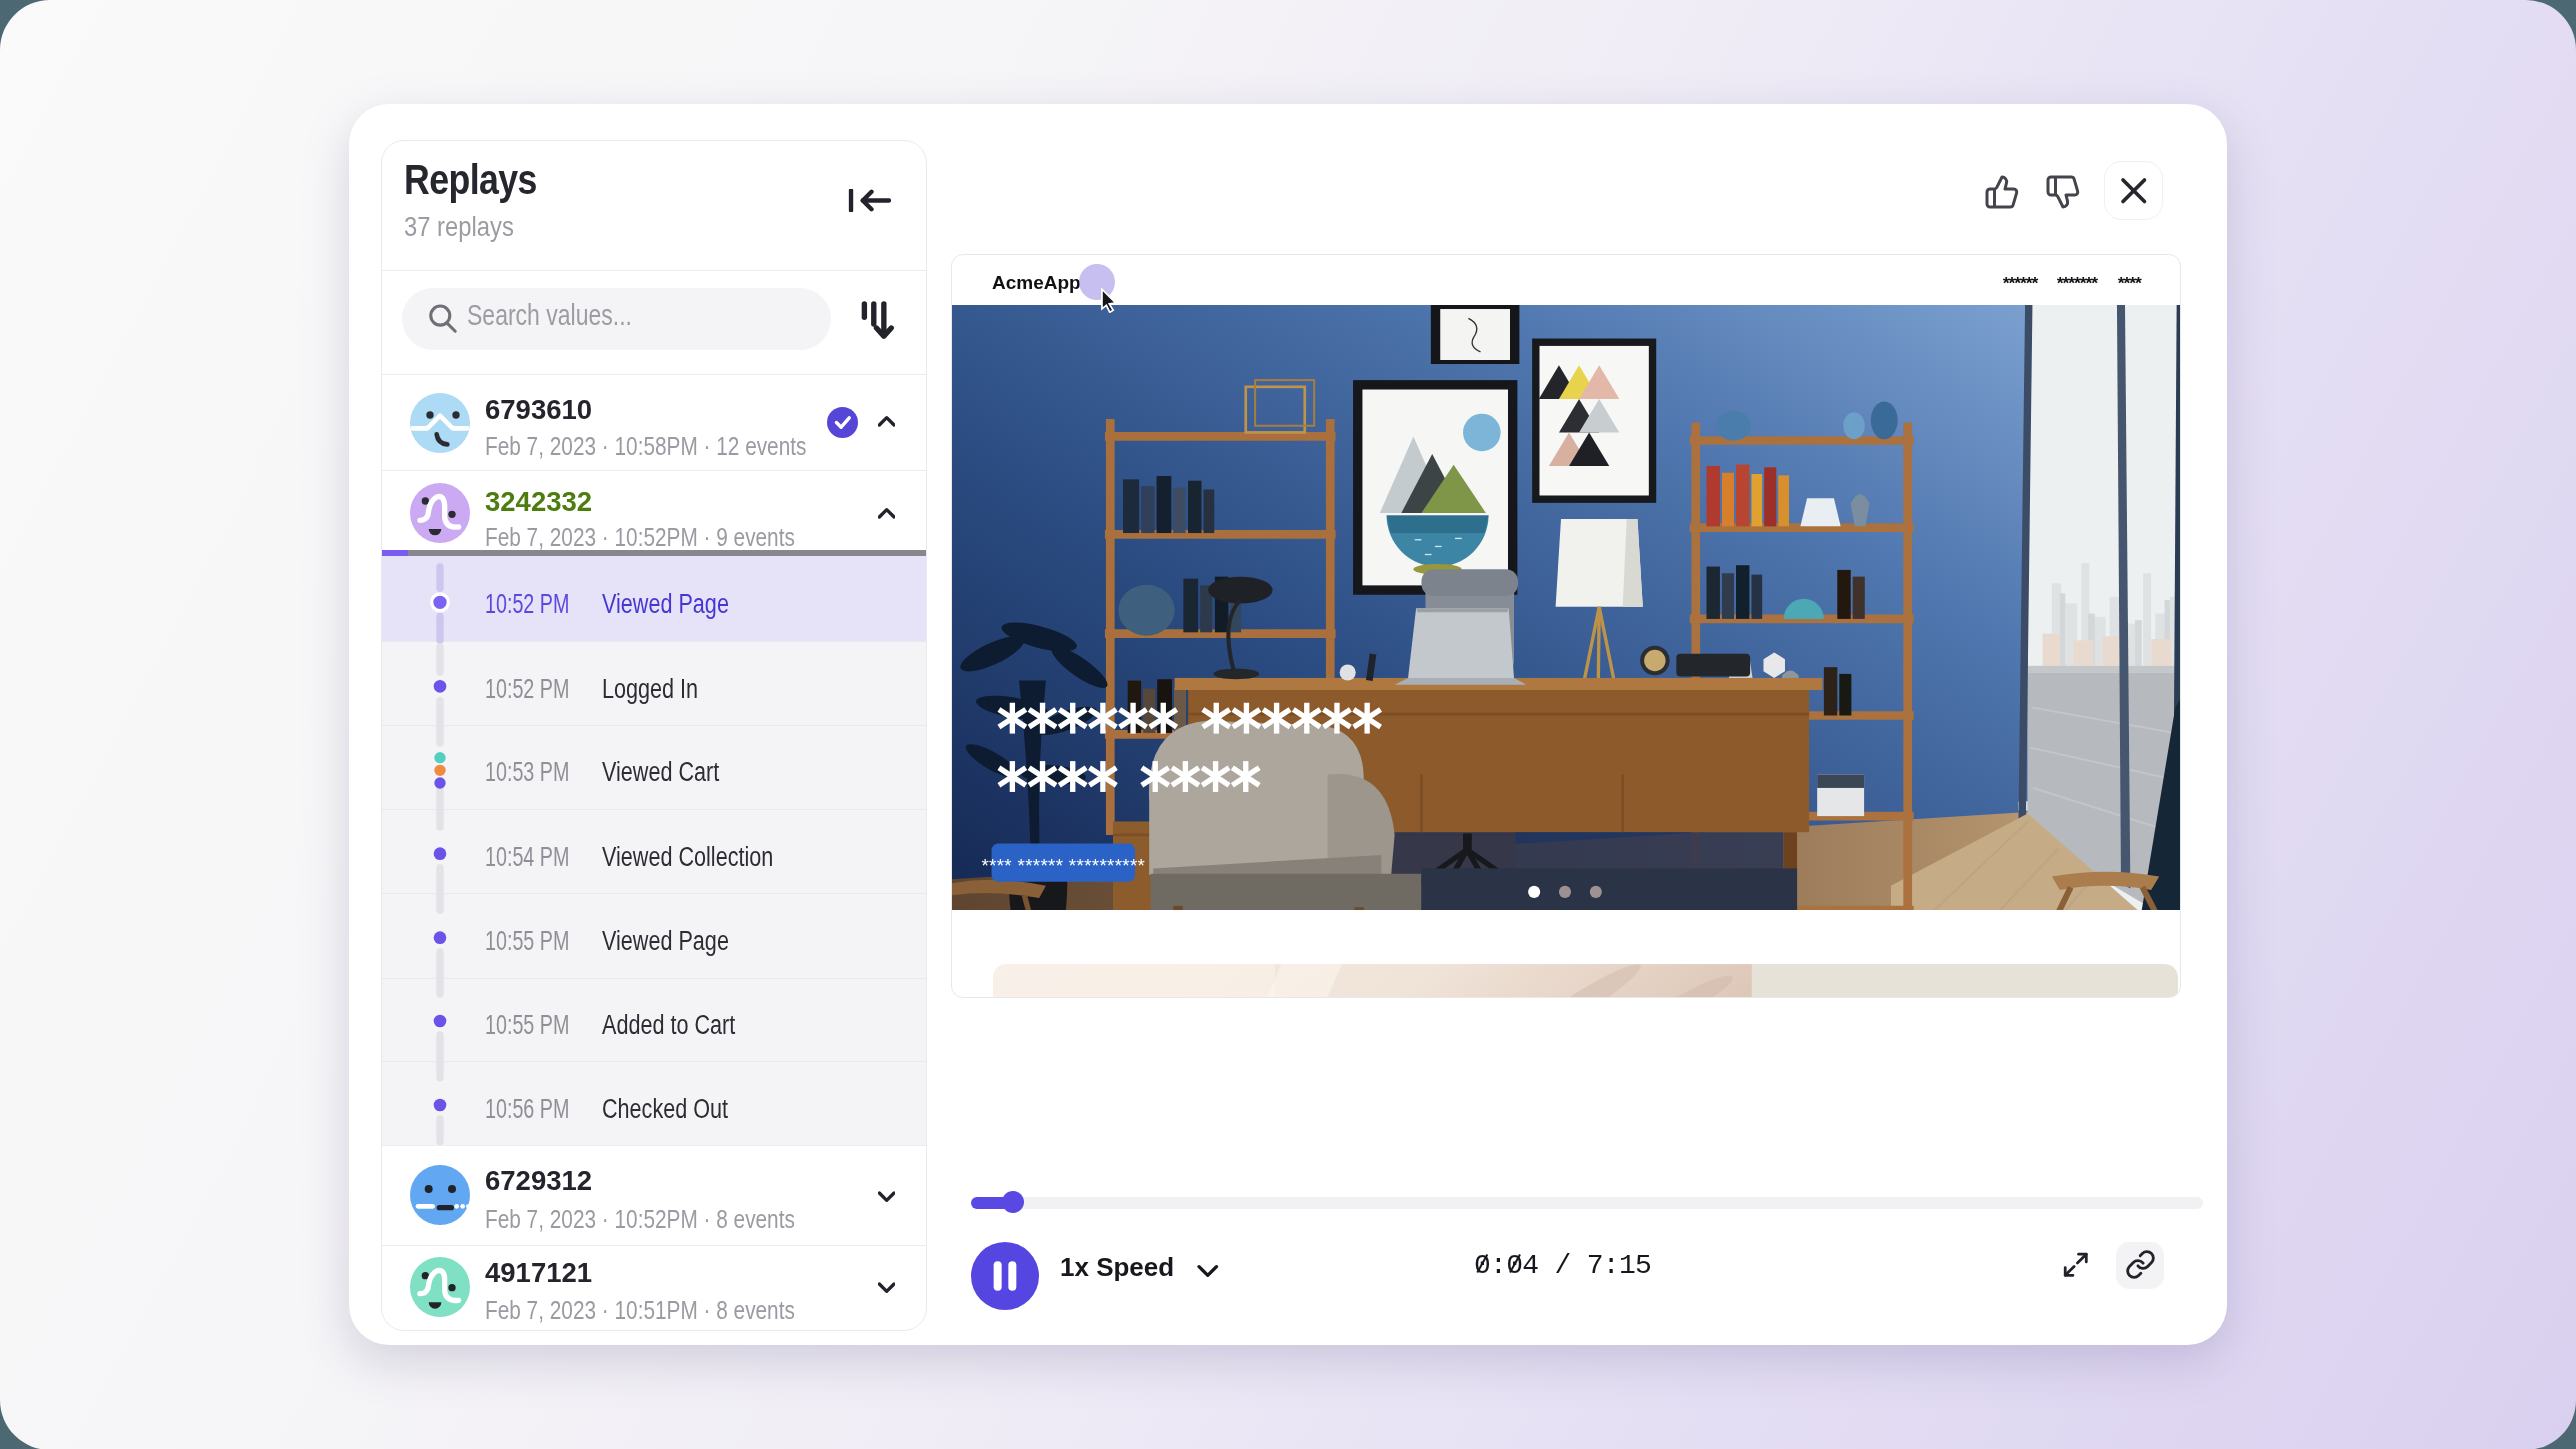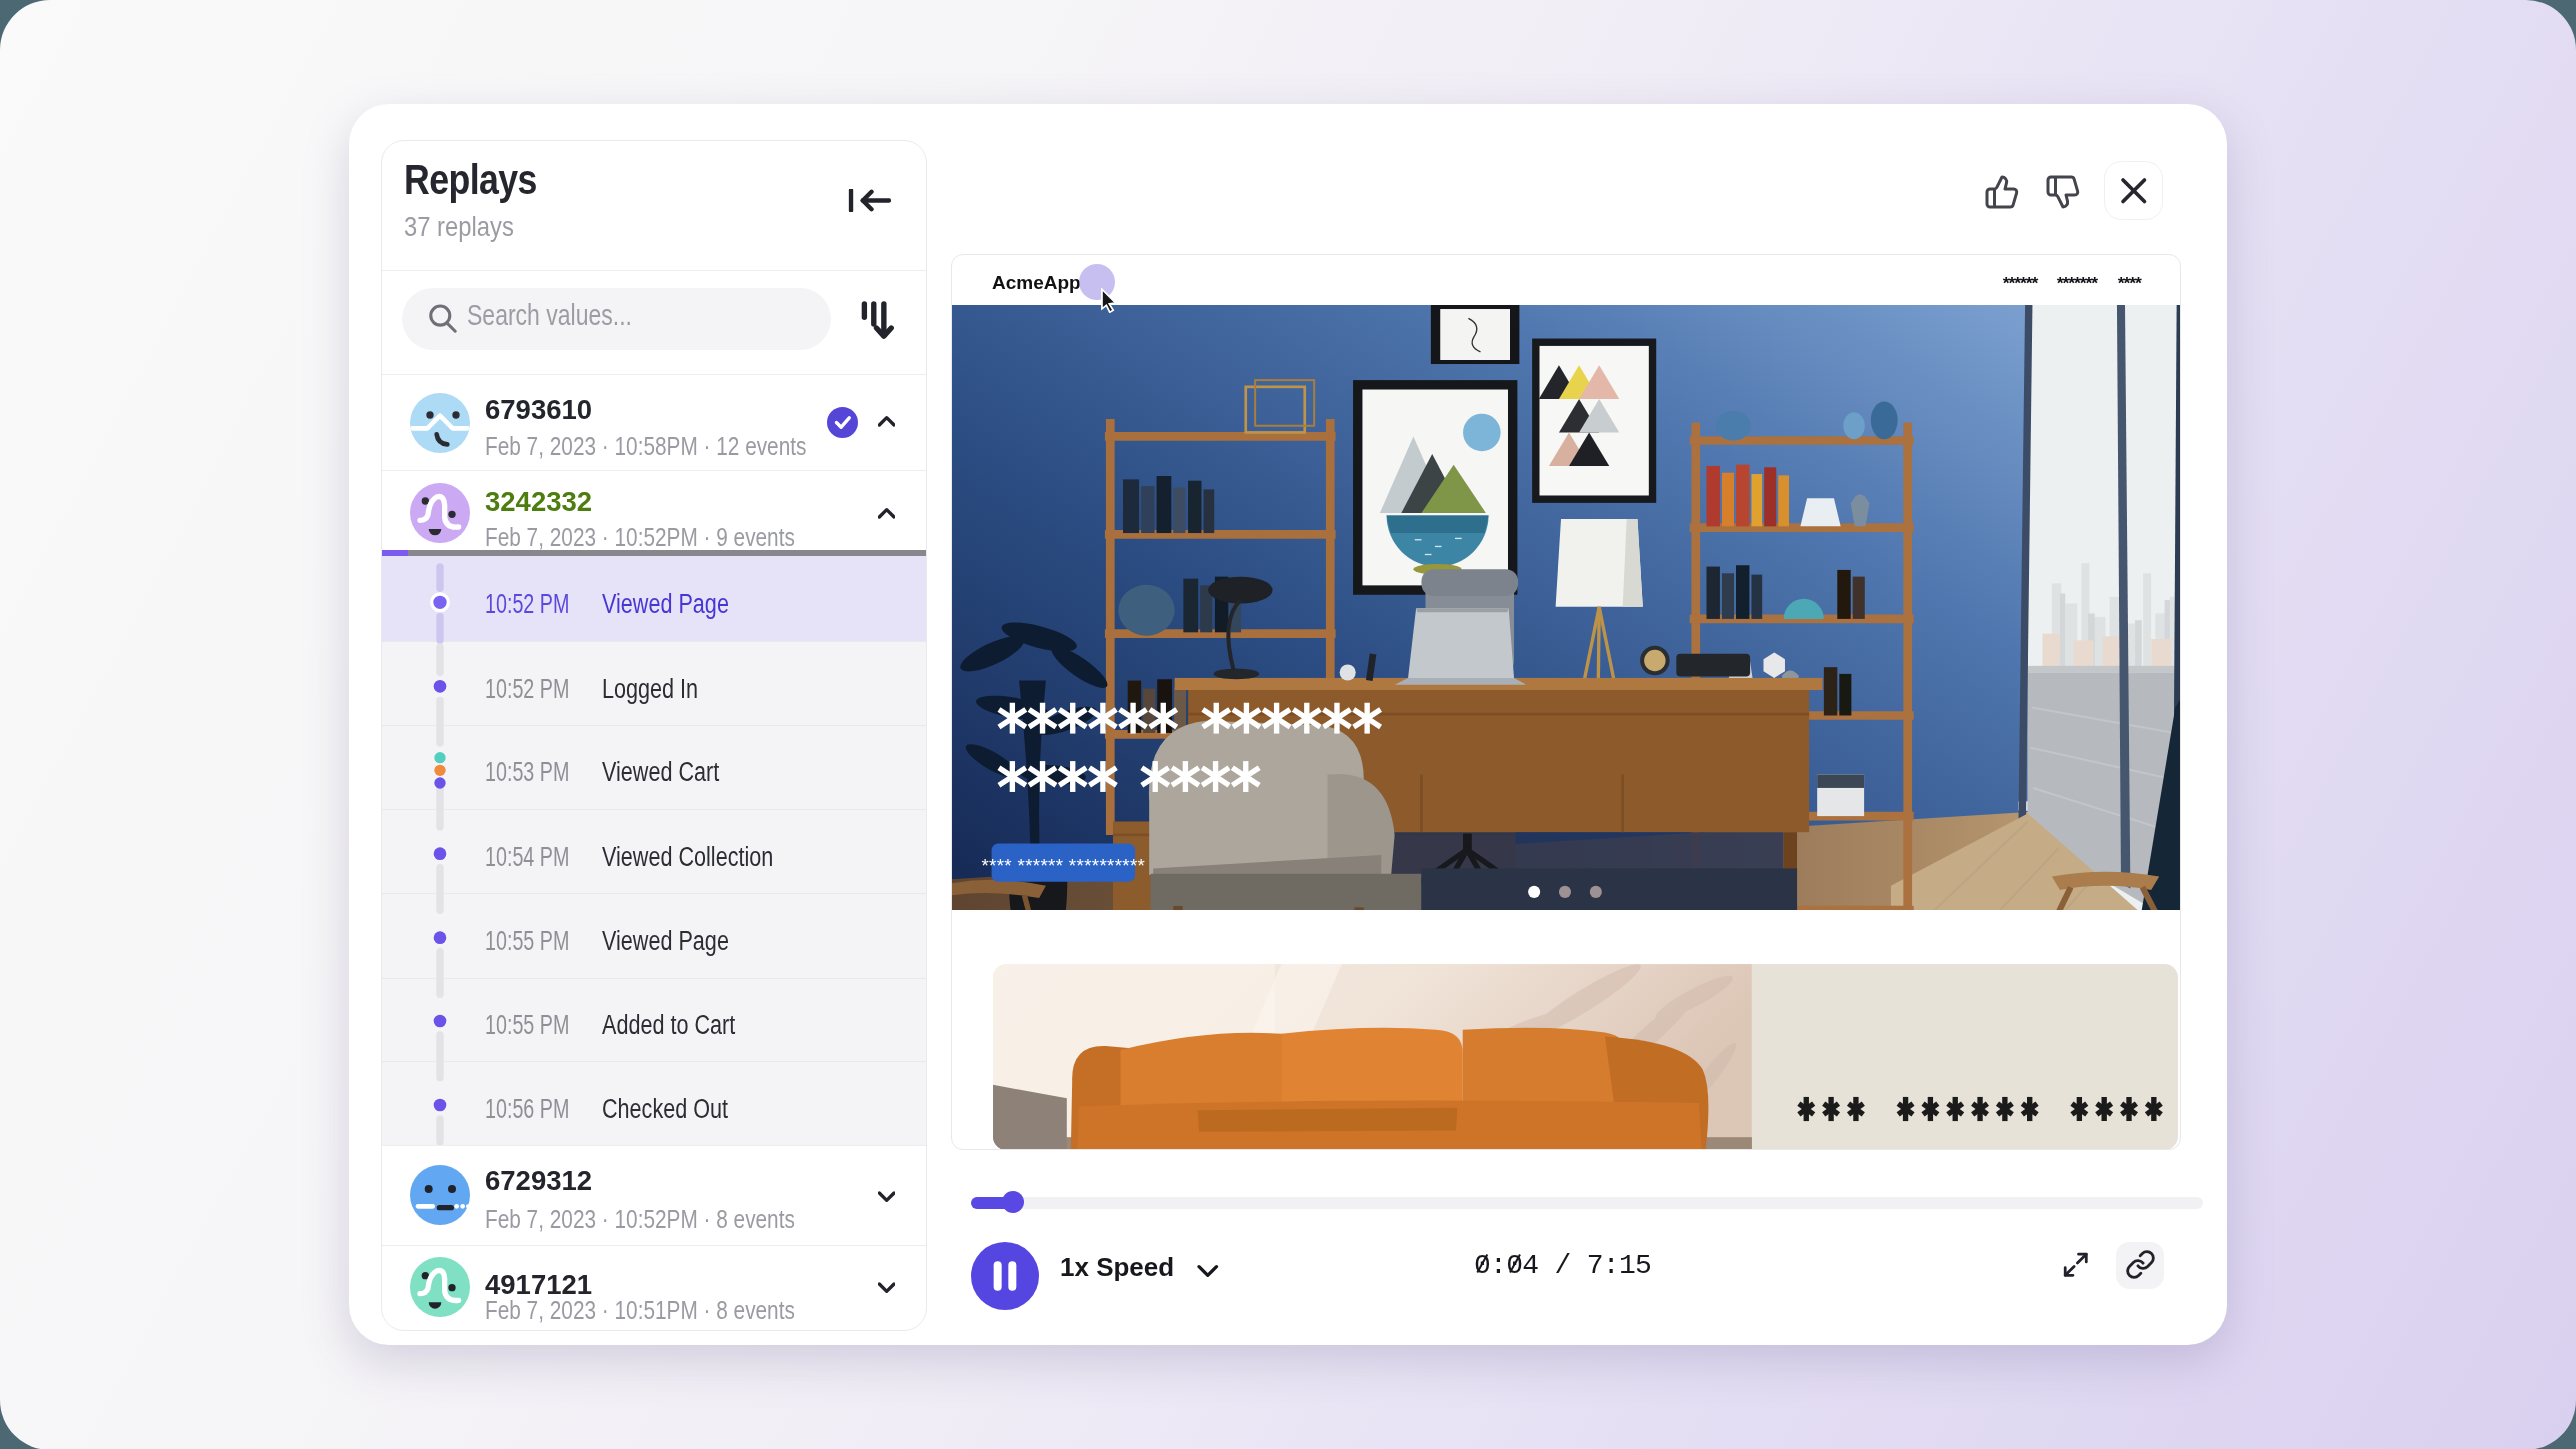--- a/index.html
+++ b/index.html
@@ -13,21 +13,21 @@
 .h-title{left:22px;top:15.4px;font-size:42px;font-weight:700;color:#26262e;letter-spacing:-0.7px;transform:scaleX(0.85);transform-origin:0 0;}
 .h-sub{left:22px;top:70px;font-size:28px;color:#9b9ba3;transform:scaleX(0.85);transform-origin:0 0;}
 .divider{left:0;width:546px;height:1.3px;background:#ededf0;}
 .search{left:20px;top:147px;width:429px;height:62px;background:#f4f4f6;border-radius:31px;}
 .search-ph{left:85px;top:157px;font-size:29.5px;color:#9c9ca4;transform:scaleX(0.78);transform-origin:0 0;}
 .row-title{font-size:27.5px;font-weight:700;color:#24242c;}
 .row-sub{font-size:26px;color:#9a9aa2;transform:scaleX(0.8);transform-origin:0 0;}
 .ev-time{font-size:27px;color:#8f8f97;transform:scaleX(0.73);transform-origin:0 0;}
 .ev-name{font-size:27px;color:#2c2c34;transform:scaleX(0.8);transform-origin:0 0;}
 
-.site{position:absolute;left:951px;top:254px;width:1230px;height:896px;background:#fff;border:1.3px solid #e8e8eb;border-radius:12px;box-sizing:border-box;overflow:hidden;}
+.site{position:absolute;left:951px;top:254px;width:1230px;height:744px;background:#fff;border:1.3px solid #e8e8eb;border-radius:12px;box-sizing:border-box;overflow:hidden;}
 .acme{position:absolute;left:40px;top:17.4px;font-size:19px;font-weight:700;color:#111;letter-spacing:0px;}
 .nav-ast{position:absolute;top:20px;font-size:17.4px;color:#131318;font-family:"Liberation Mono",monospace;letter-spacing:-4.7px;font-weight:700;}
 .hero{position:absolute;left:0;top:50px;width:1228px;height:605px;}
 .gap{position:absolute;left:0;top:655px;width:1228px;height:54px;background:#fff;}
 .banner{position:absolute;left:41px;top:709px;width:1185px;height:186px;border-radius:13.4px;overflow:hidden;}
 
 .track{position:absolute;left:971px;top:1197px;width:1232px;height:12px;border-radius:6px;background:#f1f1f4;}
 .trackfill{position:absolute;left:971px;top:1197px;width:46px;height:12px;border-radius:6px;background:#5a48e4;}
 .thumbdot{position:absolute;left:1002px;top:1191px;width:22px;height:22px;border-radius:50%;background:#5a48e4;}
 .pausebtn{position:absolute;left:971px;top:1242px;width:68px;height:68px;border-radius:50%;background:#5546e2;}
@@ -158,21 +158,21 @@
     <path d="M2 3 L13 14 L24 3" fill="none" stroke="#23232b" stroke-width="5" stroke-linecap="round" stroke-linejoin="round"></path>
   </svg>
   <div class="sb divider" style="top:1104px;"></div>
   <svg class="sb" style="left:27.5px;top:1116px;width:60px;height:60px;" viewBox="0 0 90 90">
     <circle cx="45" cy="45" r="45" fill="#7fe0c4"></circle>
     <circle cx="23" cy="28" r="5.5" fill="#22222a"></circle>
     <circle cx="63" cy="46" r="5.5" fill="#22222a"></circle>
     <path d="M15 55 Q24 55 27 47 Q29 27 40 21 Q51 17 52 33 L52 51 Q54 67 73 65" fill="none" stroke="#ffffff" stroke-width="8" stroke-linecap="round"></path>
     <path d="M28 68 A 9.5 9.5 0 0 0 47 68 Z" fill="#22222a"></path>
   </svg>
-  <div class="sb row-title" style="left:103px;top:1116px;margin-top:12px;">4917121</div>
+  <div class="sb row-title" style="left:103px;top:1116px;">4917121</div>
   <div class="sb row-sub" style="left:103px;top:1154px;">Feb 7, 2023 · 10:51PM · 8 events</div>
   <svg class="sb" style="left:496px;top:1141px;width:17.4px;height:12px;" viewBox="0 0 26 18">
     <path d="M2 3 L13 14 L24 3" fill="none" stroke="#23232b" stroke-width="5" stroke-linecap="round" stroke-linejoin="round"></path>
   </svg>
 </div>
 <div class="site" id="site">
   <div class="acme">AcmeApp</div>
   <div class="nav-ast" style="left:1049px;">******</div>
   <div class="nav-ast" style="left:1103px;">*******</div>
   <div class="nav-ast" style="left:1164px;">****</div>

